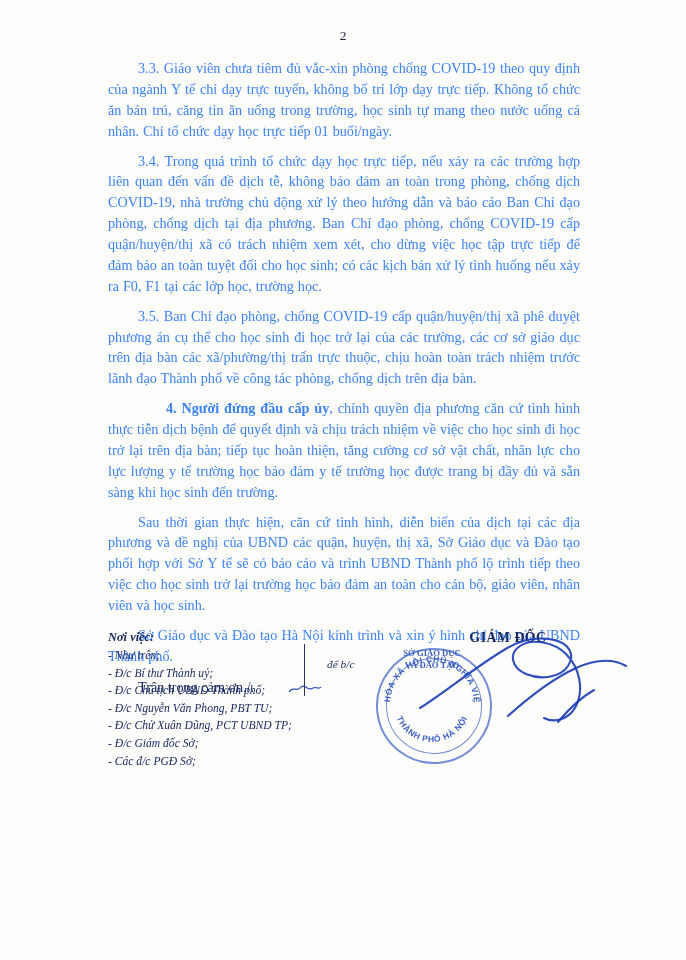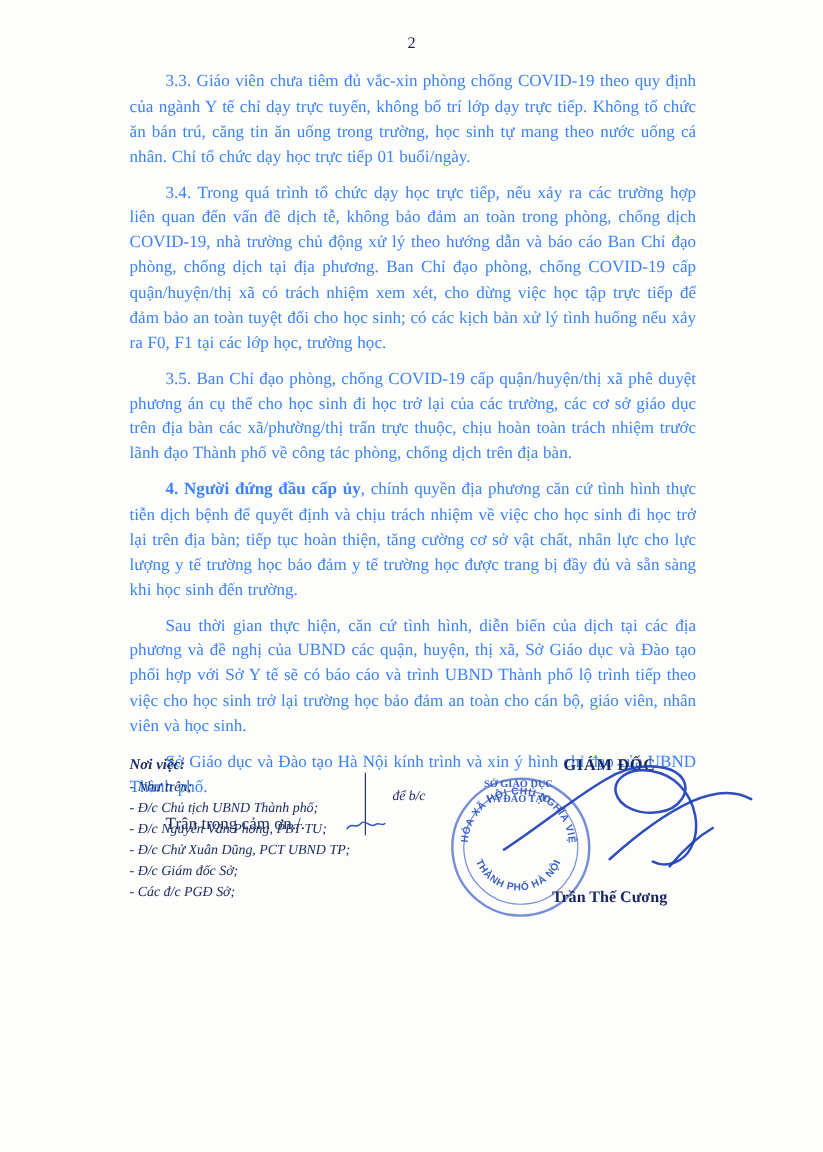--- a/index.html
+++ b/index.html
@@ -37,20 +37,21 @@
     font-size: 14.2px;
     line-height: 1.47;
     text-align: justify;
     margin: 0 0 9px 0;
     text-indent: 30px;
     color: #3b82f6;
     word-spacing: 0.4px;
   }
   .para b {
     font-weight: bold;
+    margin-left: 28px;
   }
   .closing {
     font-size: 14.2px;
     line-height: 1.47;
     margin: 10px 0 0 0;
     text-indent: 30px;
     color: #1b2b63;
     position: relative;
   }
   .closing .squiggle {
@@ -223,20 +224,21 @@
       </span>
     </p>
   </div>
 
   <div class="signature-area">
 
     <div class="recipients">
       <div class="recipients-title">Nơi việc:</div>
       <ul>
         <li>- Như trên;</li>
+        <li>- Đ/c Bí thư Thành uỷ;</li>
         <li>- Đ/c Chủ tịch UBND Thành phố;</li>
         <li>- Đ/c Nguyễn Văn Phong, PBT TU;</li>
         <li>- Đ/c Chử Xuân Dũng, PCT UBND TP;</li>
         <li>- Đ/c Giám đốc Sở;</li>
         <li>- Các đ/c PGĐ Sở;</li>
       </ul>
     </div>
 
     <div class="brace-line"></div>
     <div class="brace-note">để b/c</div>
@@ -262,16 +264,15 @@
       <div>SỞ GIÁO DỤC</div>
       <div>VÀ ĐÀO TẠO</div>
     </div>
 
     <svg class="sign-ink" viewBox="0 0 230 130">
       <path class="ink-path" d="M12 84 C40 66, 66 44, 96 26 C112 16, 128 12, 146 16 C160 19, 168 30, 160 42 C152 54, 132 56, 118 50 C104 44, 100 30, 112 22 C124 14, 146 18, 158 30 C172 44, 176 66, 168 82 C162 94, 148 100, 136 94"></path>
       <path class="ink-path" d="M100 92 C120 74, 142 56, 168 44 C186 36, 204 34, 218 42"></path>
       <path class="ink-path" d="M150 98 C160 86, 172 74, 186 66"></path>
     </svg>
 
-    <div class="signer-name">Trần Thế Cương</div>
   </div>
 
 </div>
 
 </body></html>

